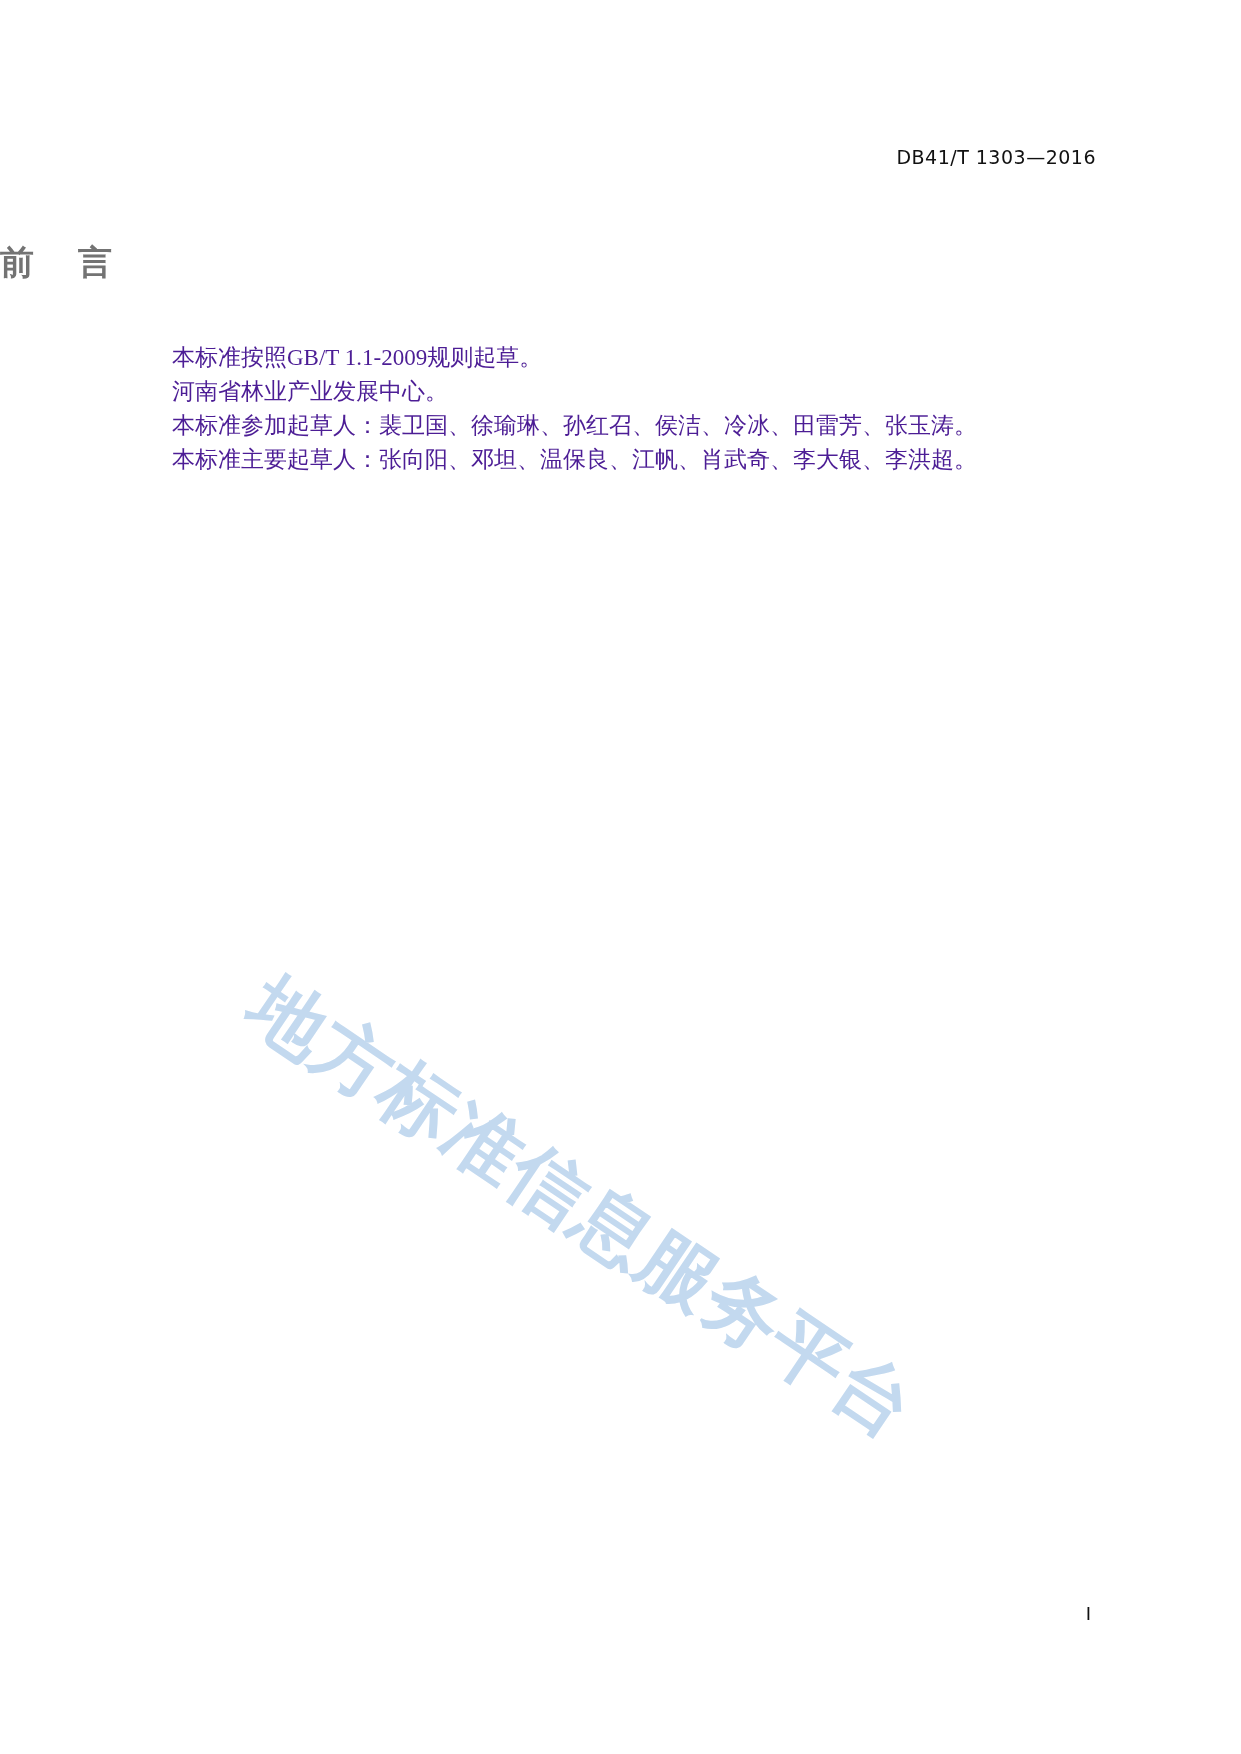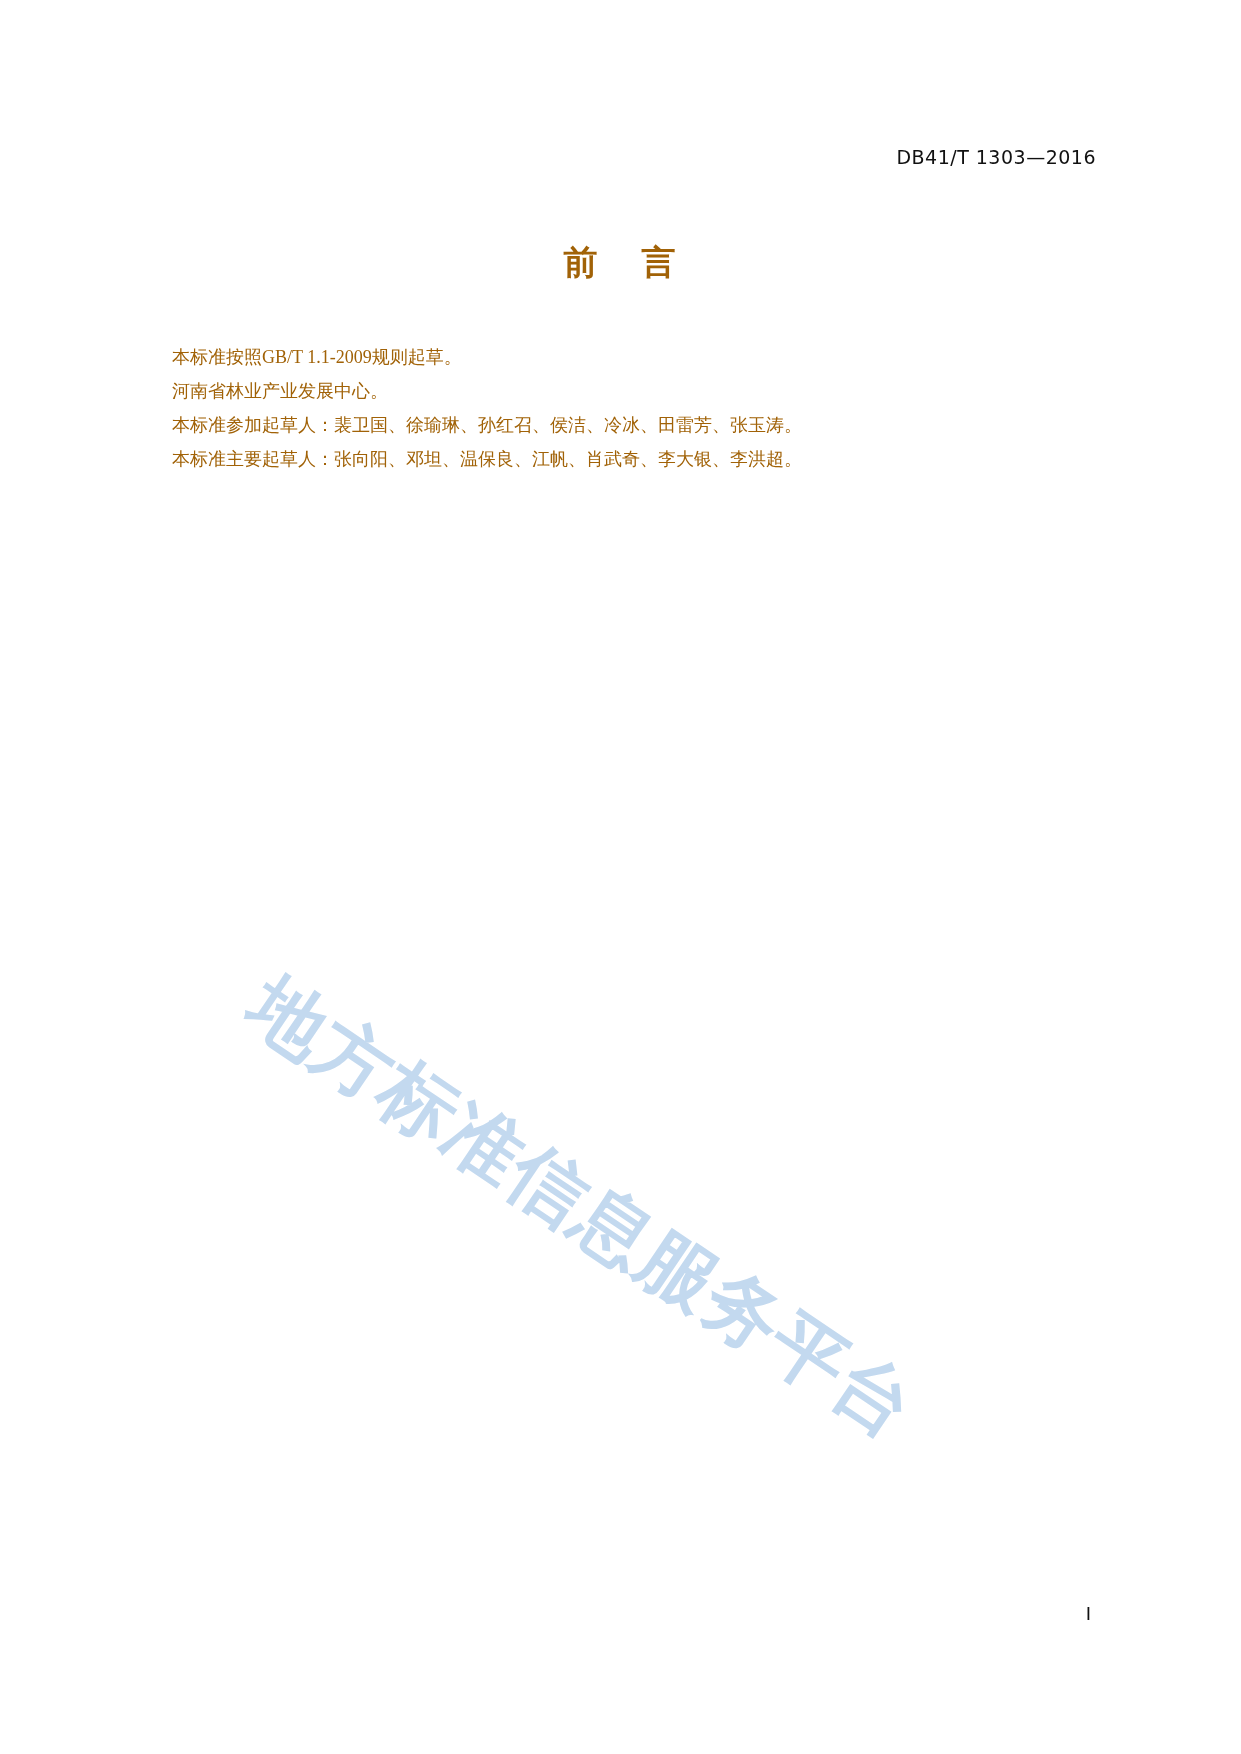--- a/index.html
+++ b/index.html
@@ -25,42 +25,42 @@
     letter-spacing: 0.5px;
     color: #111111;
     white-space: nowrap;
     margin-top: 16px;
   }
   .doc-title {
     position: absolute;
     top: 240px;
     left: 0;
     width: 1241px;
-    text-align: center;
+    text-align: left;
     font-family: "DejaVu Sans", sans-serif;
     font-weight: bold;
     font-size: 34px;
     letter-spacing: 2px;
-    color: #a16207;
+    color: #737373;
   }
   .doc-title .gap {
     display: inline-block;
     width: 42px;
   }
   .body-block {
     position: absolute;
     top: 342px;
     left: 172px;
     width: 920px;
   }
   .body-line {
     font-family: "Liberation Serif", serif;
-    font-size: 18px;
+    font-size: 23px;
     line-height: 31px;
-    color: #a16207;
+    color: #4c1d95;
     white-space: nowrap;
     margin: 0 0 3px 0;
   }
   .watermark {
     position: absolute;
     left: 255px;
     top: 915px;
     width: 700px;
     height: 420px;
     pointer-events: none;

